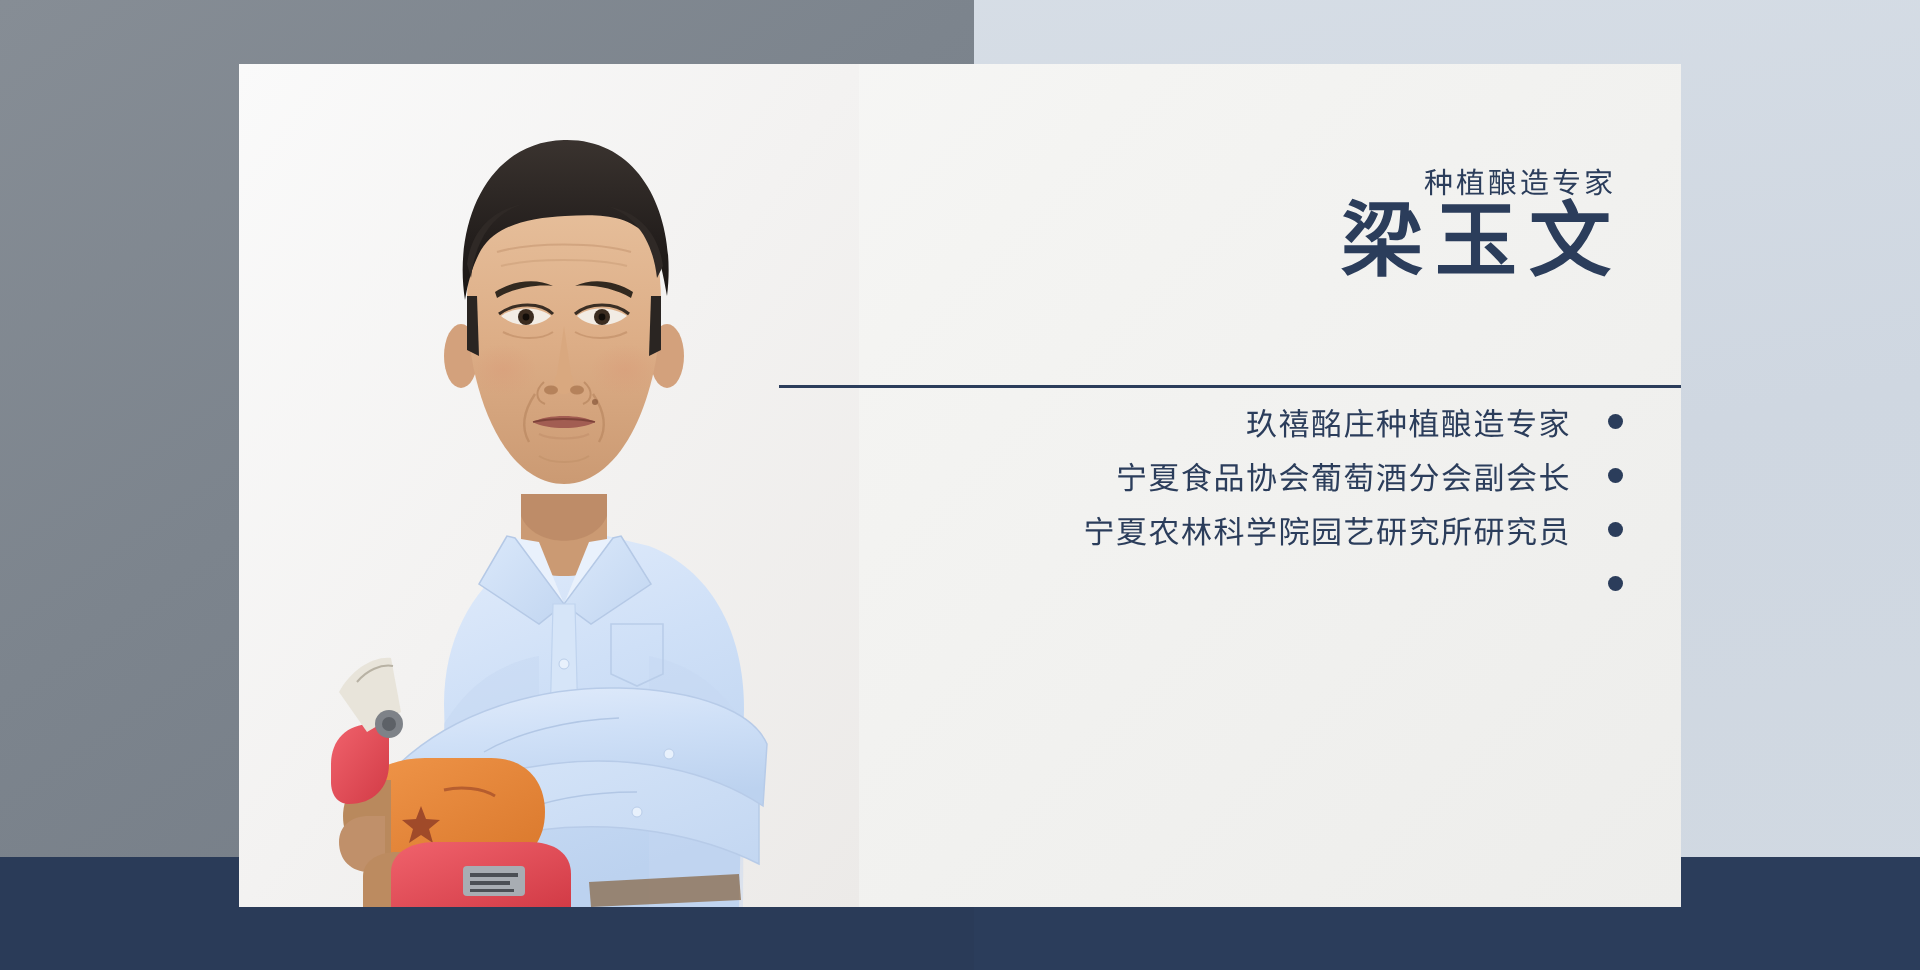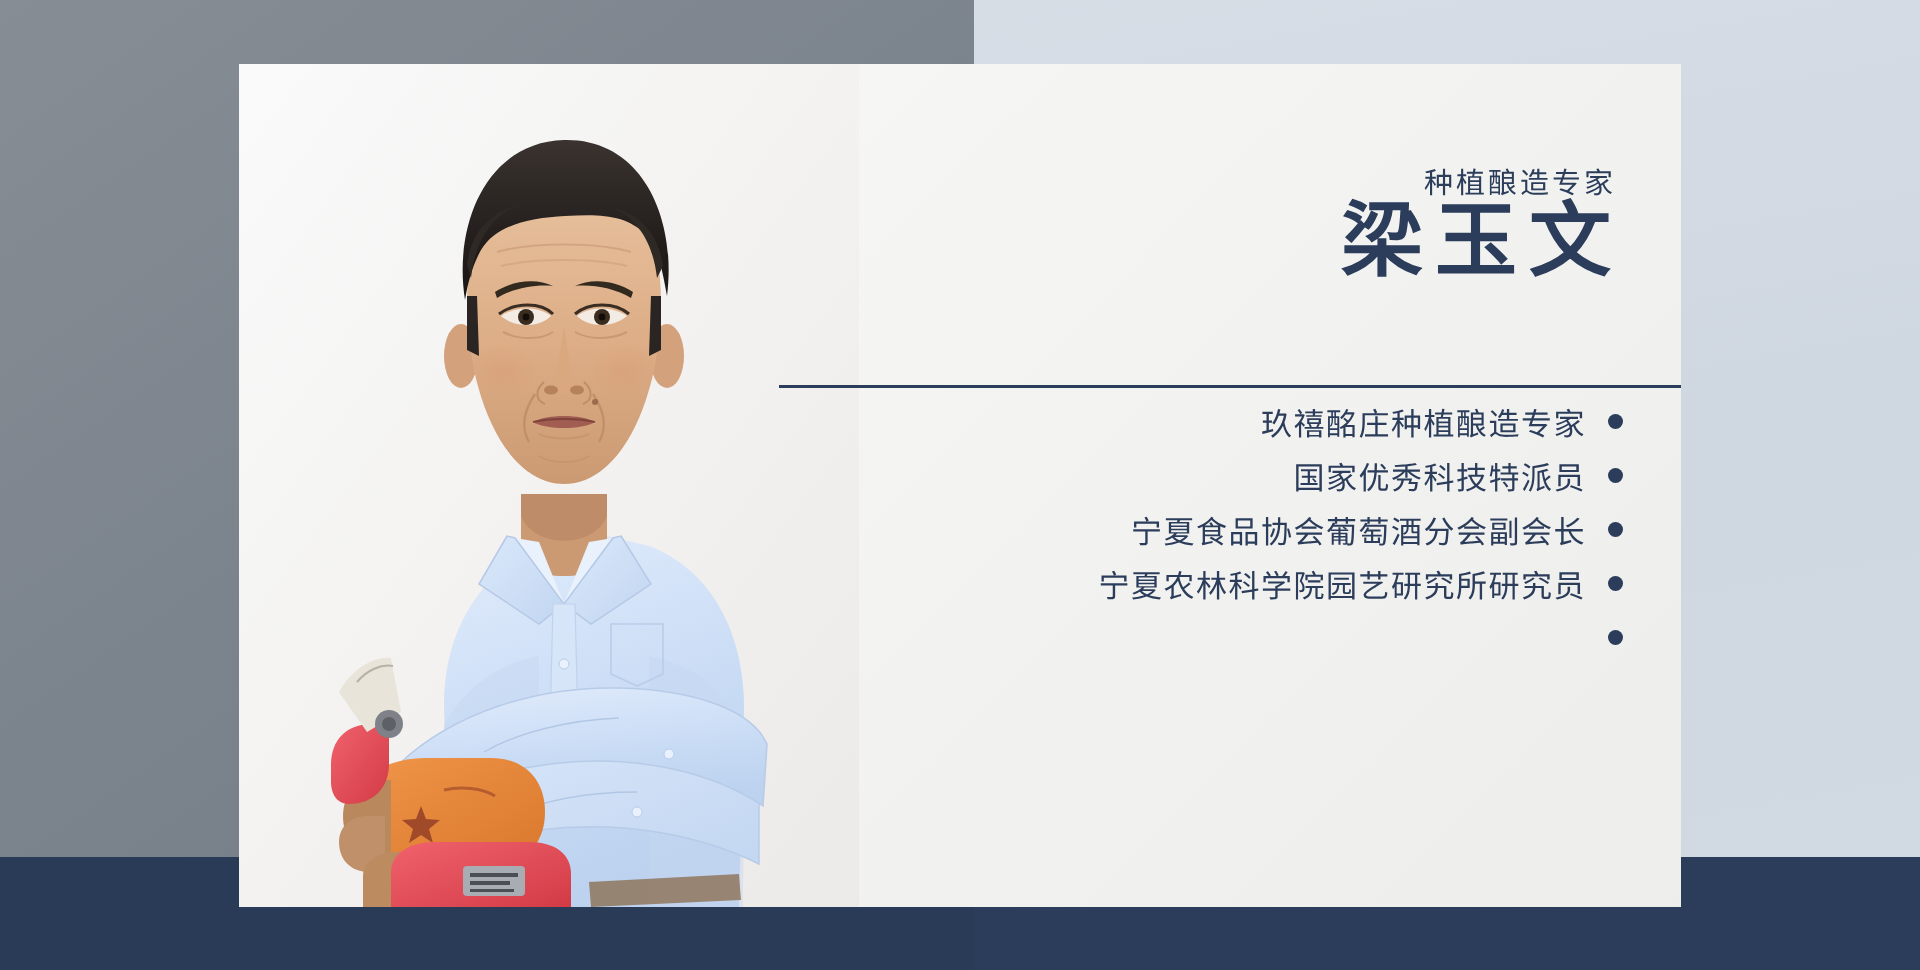--- a/index.html
+++ b/index.html
@@ -121,20 +121,21 @@
     list-style: none;
     margin: 0;
     padding: 0;
   }
   .cred-item {
     display: flex;
     align-items: center;
     justify-content: flex-end;
     height: 54px;
     margin-bottom: 0px;
+    gap: 15px;
   }
   .cred-text {
     font-size: 31px;
     letter-spacing: 1.5px;
     color: #2b3d5b;
     white-space: nowrap;
   }
   .cred-bullet {
     width: 15px;
     height: 15px;
@@ -315,24 +316,20 @@
     <div class="text-col">
       <div class="eyebrow">种植酿造专家</div>
       <div class="name">梁玉文</div>
     </div>
 
     <div class="divider"></div>
 
     <ul class="cred-list">
       <li class="cred-item">
         <span class="cred-text">玖禧酩庄种植酿造专家</span>
-        <span class="cred-bullet"></span>
-      </li>
-      <li class="cred-item">
-        <span class="cred-text">国家优秀科技特派员</span>
         <span class="cred-bullet"></span>
       </li>
       <li class="cred-item">
         <span class="cred-text">宁夏食品协会葡萄酒分会副会长</span>
         <span class="cred-bullet"></span>
       </li>
       <li class="cred-item">
         <span class="cred-text">宁夏农林科学院园艺研究所研究员</span>
         <span class="cred-bullet"></span>
       </li>

